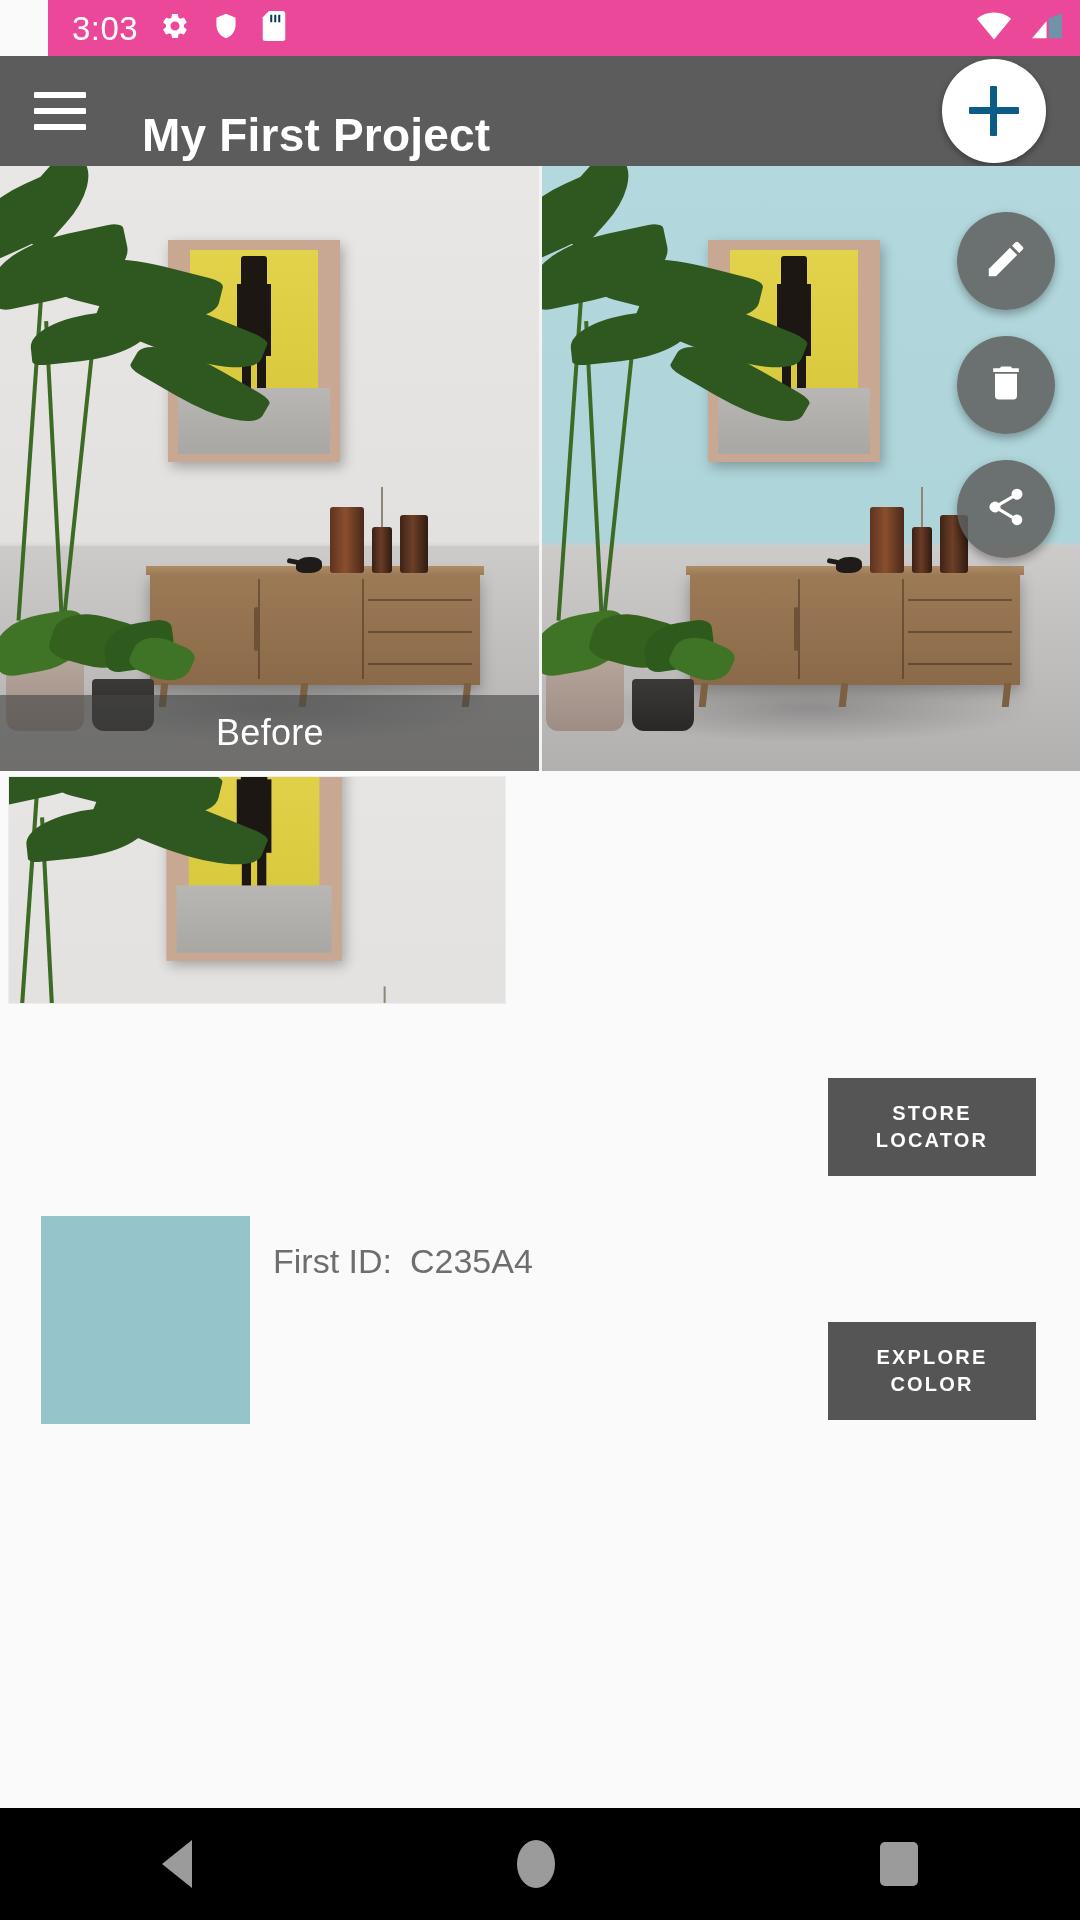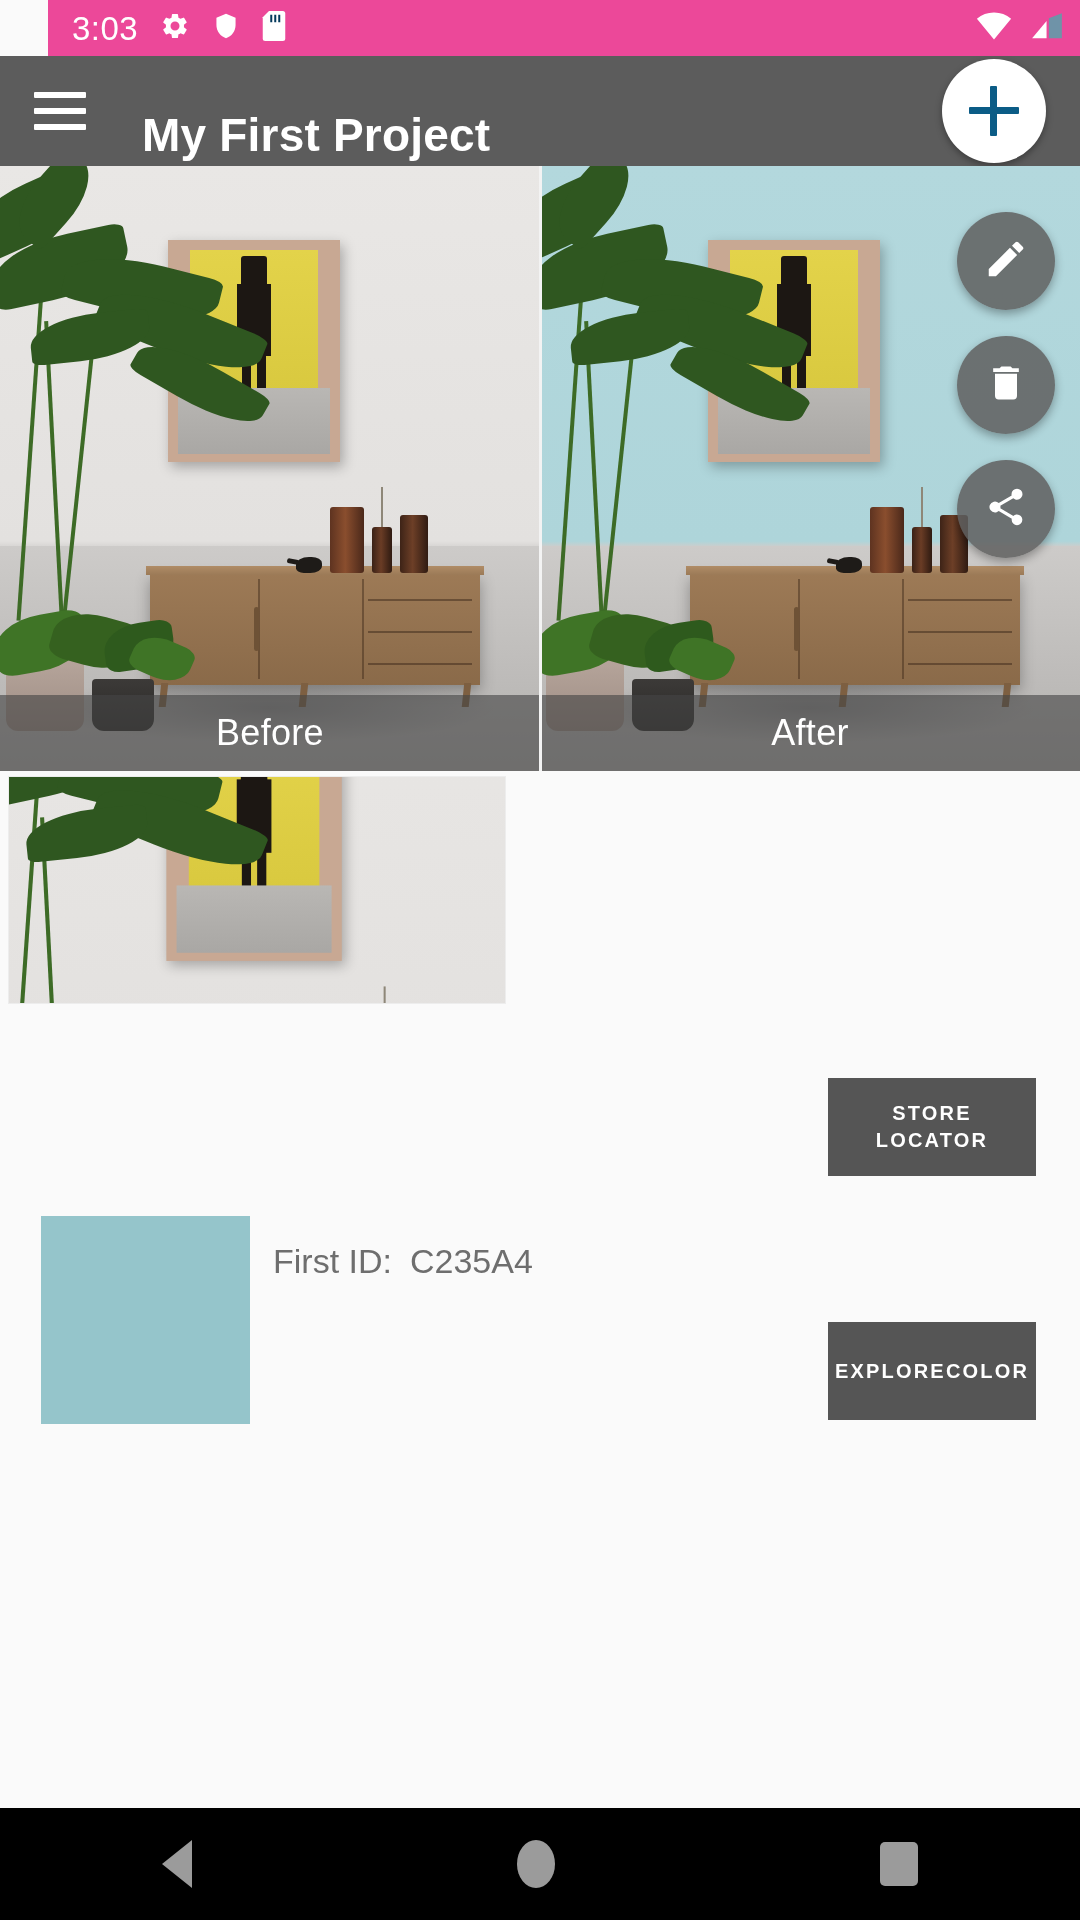--- a/index.html
+++ b/index.html
@@ -138,21 +138,21 @@
   .palette-title{ font-size:50px; color:#707070; font-weight:400; letter-spacing:.2px; }
   .calc-icon{ display:block; }
 
   .btn-store{
     position:absolute; top:1078px; left:828px; width:208px; height:98px;
     background:#555555; display:flex; flex-direction:column;
     align-items:center; justify-content:center; cursor:pointer;
   }
   .btn-explore{
     position:absolute; top:1322px; left:828px; width:208px; height:98px;
-    background:#555555; display:flex; flex-direction:row;
+    background:#555555; display:flex; flex-direction:column;
     align-items:center; justify-content:center; cursor:pointer;
   }
   .btn-line{ color:#ffffff; font-size:20px; font-weight:700; letter-spacing:2.2px; line-height:1.33; }
 
   .swatch{
     position:absolute; top:1216px; left:41px; width:209px; height:208px;
   }
   .color-rows{ position:absolute; top:1244px; left:273px; }
   .color-row{ font-size:34px; color:#6e6e6e; line-height:1; margin-bottom:38px; white-space:nowrap; }
   .color-row .lbl{ color:#6e6e6e; }
@@ -323,23 +323,20 @@
         <div class="leaf" style="left:96px; top:140px; width:170px; height:50px; transform:rotate(22deg);"></div>
         <div class="leaf" style="left:30px; top:148px; width:120px; height:46px; transform:rotate(-6deg);"></div>
         <div class="leaf" style="left:130px; top:196px; width:140px; height:44px; transform:rotate(30deg);"></div>
         <div class="pot pot-a"></div>
         <div class="pot pot-b"></div>
         <div class="shrub" style="left:-6px; bottom:100px; width:92px; height:56px; transform:rotate(-10deg); background:#3f7426;"></div>
         <div class="shrub" style="left:52px; bottom:104px; width:86px; height:52px; transform:rotate(16deg);"></div>
         <div class="shrub" style="left:104px; bottom:102px; width:70px; height:46px; transform:rotate(-8deg); background:#2e5a1d;"></div>
         <div class="shrub" style="left:132px; bottom:92px; width:60px; height:40px; transform:rotate(24deg); background:#3f7426;"></div>
       </div>
-      <div class="pane-label-bar">
-        <span class="pane-label">After</span>
-      </div>
     </div>
 
     <div class="divider-v"></div>
 
     <div class="side-actions">
       <div class="circ-btn">
         <span>
           <svg width="46" height="46" viewBox="0 0 24 24">
               <path fill="#ffffff" d="M3 17.25V21h3.75L17.81 9.94l-3.75-3.75L3 17.25zM20.71 7.04a1 1 0 0 0 0-1.41l-2.34-2.34a1 1 0 0 0-1.41 0l-1.83 1.83 3.75 3.75 1.83-1.83z"></path>
             </svg>

